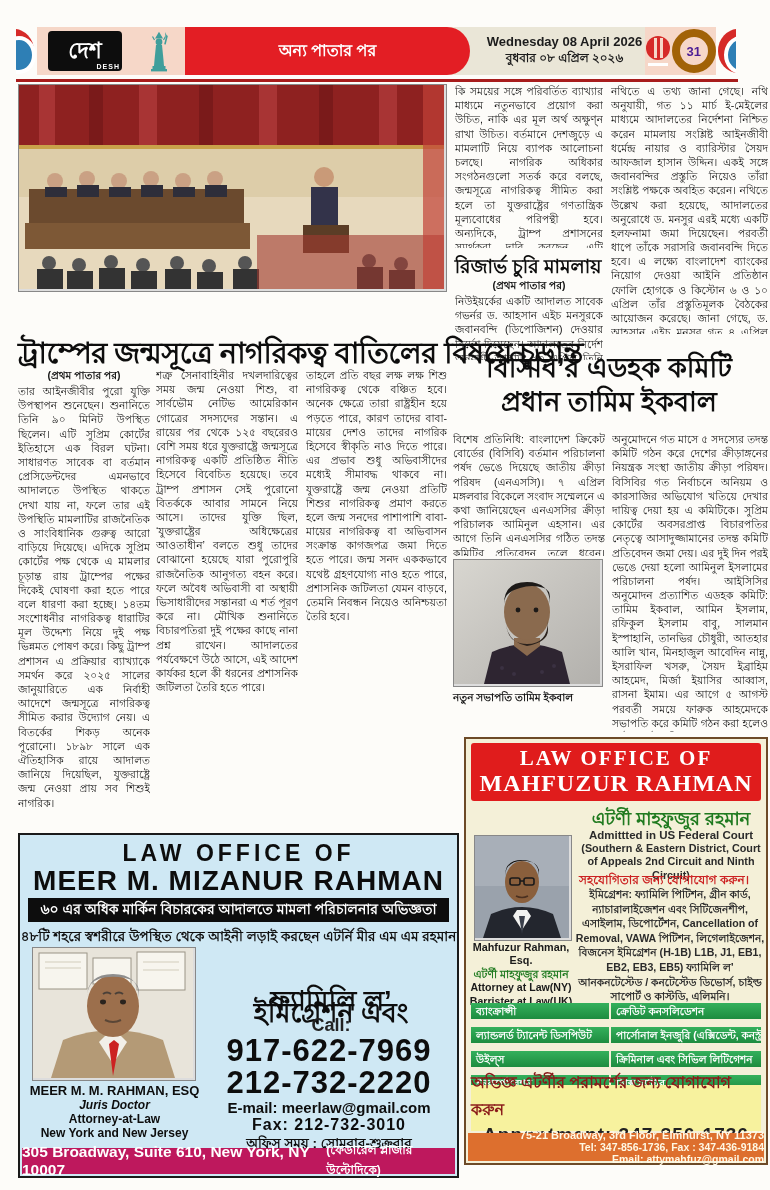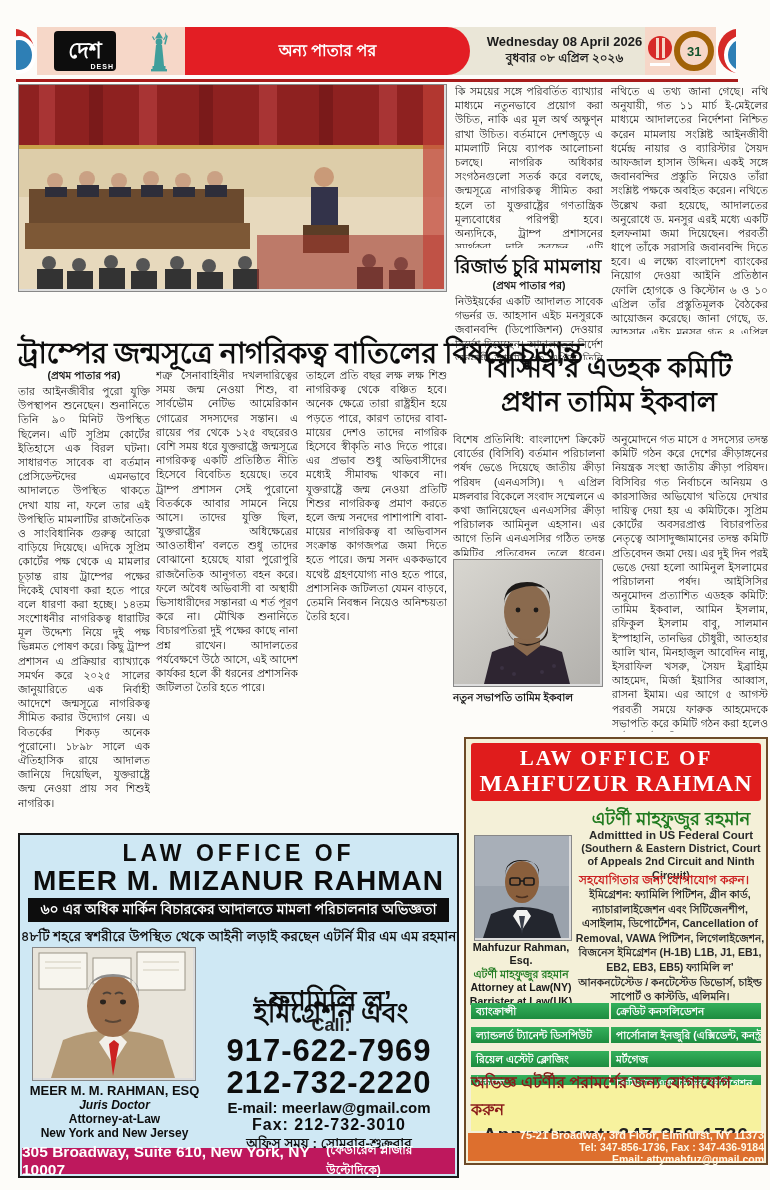--- a/index.html
+++ b/index.html
@@ -11,41 +11,41 @@
   .cap{position:absolute;top:27px;width:20px;height:48px;}
   .cap .ring{position:absolute;top:2px;width:40px;height:44px;border-radius:50%;background:#d62a28;}
   .cap .inner{position:absolute;top:9px;width:26px;height:30px;border-radius:50%;background:#2e7fb5;border:4px solid #fff;}
   .cap-left{left:16px;overflow:hidden;}
   .cap-left .ring{left:-22px;}
   .cap-left .inner{left:-14px;}
   .cap-right{left:716px;overflow:hidden;}
   .cap-right .ring{left:2px;}
   .cap-right .inner{left:8px;}
   .logo-block{left:37px;width:96px;background:#f6d7c8;display:flex;align-items:center;justify-content:center;}
-  .logo-box{width:62px;height:40px;background:#0d0d0d;border-radius:4px;position:relative;
+  .logo-box{width:74px;height:40px;background:#0d0d0d;border-radius:4px;position:relative;
             display:flex;align-items:center;justify-content:center;}
   .logo-bn{color:#fff;font-size:22px;font-weight:bold;line-height:1;}
   .logo-en{position:absolute;right:2px;bottom:1px;color:#fff;font-size:7px;font-weight:bold;letter-spacing:1px;}
   .statue-block{left:133px;width:52px;background:#f6d7c8;display:flex;align-items:center;justify-content:center;}
   .date-area{left:185px;width:460px;background:#eae6d7;}
   .red-banner{position:absolute;left:0;top:0;width:285px;height:48px;background:#e31e24;
               border-radius:0 46px 46px 0 / 0 48px 48px 0;display:flex;align-items:center;justify-content:center;}
   .banner-txt{color:#fff;font-weight:bold;font-size:16px;}
   .date-txt{position:absolute;left:290px;top:0;width:165px;height:48px;display:flex;flex-direction:column;
             align-items:center;justify-content:center;margin-left:7px;}
   .date-en{font-size:13px;font-weight:bold;color:#1c1c1c;}
   .date-bn{font-size:12px;font-weight:bold;color:#1c1c1c;}
   .pg-block{left:645px;width:71px;background:#f6d7c8;display:flex;align-items:center;justify-content:space-evenly;}
   .monu{width:26px;height:30px;position:relative;}
   .monu .disc{position:absolute;left:1px;top:0;width:24px;height:24px;border-radius:50%;background:#d62a28;}
   .monu .bar{position:absolute;top:2px;width:3px;height:20px;background:#f6d7c8;}
   .monu .b1{left:9px;} .monu .b2{left:15px;}
   .monu .base{position:absolute;left:3px;bottom:0;width:20px;height:3px;background:#fff;}
-  .pg-circle{width:28px;height:28px;border-radius:50%;border:6px solid #a16207;display:flex;align-items:center;
-             justify-content:center;font-size:13px;font-weight:bold;color:#14532d;}
+  .pg-circle{width:28px;height:28px;border-radius:50%;border:8px solid #a16207;display:flex;align-items:center;
+             justify-content:center;font-size:13px;font-weight:bold;color:#4c1d95;}
   .hdr-rule{position:absolute;left:16px;top:79px;width:722px;height:3px;background:#a81c1c;}
 
   
   .bn{font-size:10.6px;line-height:1.34;text-align:justify;color:#161616;overflow:hidden;}
   .abs{position:absolute;}
   .caption{font-size:10.4px;font-weight:bold;line-height:1.3;color:#111;text-align:left;}
   .headline-xl{font-size:29px;font-weight:bold;color:#0d0d0d;white-space:nowrap;letter-spacing:-0.5px;}
   .headline-l{font-size:27px;font-weight:bold;color:#0d0d0d;text-align:center;line-height:1.25;}
   .headline-m{font-size:19px;font-weight:bold;color:#0d0d0d;text-align:center;white-space:nowrap;}
   .cont-note{font-size:10.5px;font-weight:bold;text-align:center;display:block;margin-bottom:2px;}
@@ -387,24 +387,20 @@
     <div class="tbl">
       <div class="trow">
         <div class="tcell cl">ব্যাংক্রাপ্সী</div>
         <div class="tcell cr">ক্রেডিট কনসলিডেশন</div>
       </div>
       <div class="trow">
         <div class="tcell cl">ল্যান্ডলর্ড ট্যানেন্ট ডিসপিউট</div>
         <div class="tcell cr">পার্সোনাল ইনজুরি (এক্সিডেন্ট, কনস্ট্রাকশন)</div>
       </div>
       <div class="trow">
-        <div class="tcell cl">রিয়েল এস্টেট ক্লোজিং</div>
-        <div class="tcell cr">মর্টগেজ</div>
-      </div>
-      <div class="trow">
         <div class="tcell cl">উইল্স</div>
         <div class="tcell cr">ক্রিমিনাল এবং সিভিল লিটিগেশন</div>
       </div>
       <div class="trow">
         <div class="tcell cl">ইনকর্পোরেশন</div>
         <div class="tcell cr">ট্যাক্স ম্যাটার</div>
       </div>
     </div>
 
     <div class="yellow">

